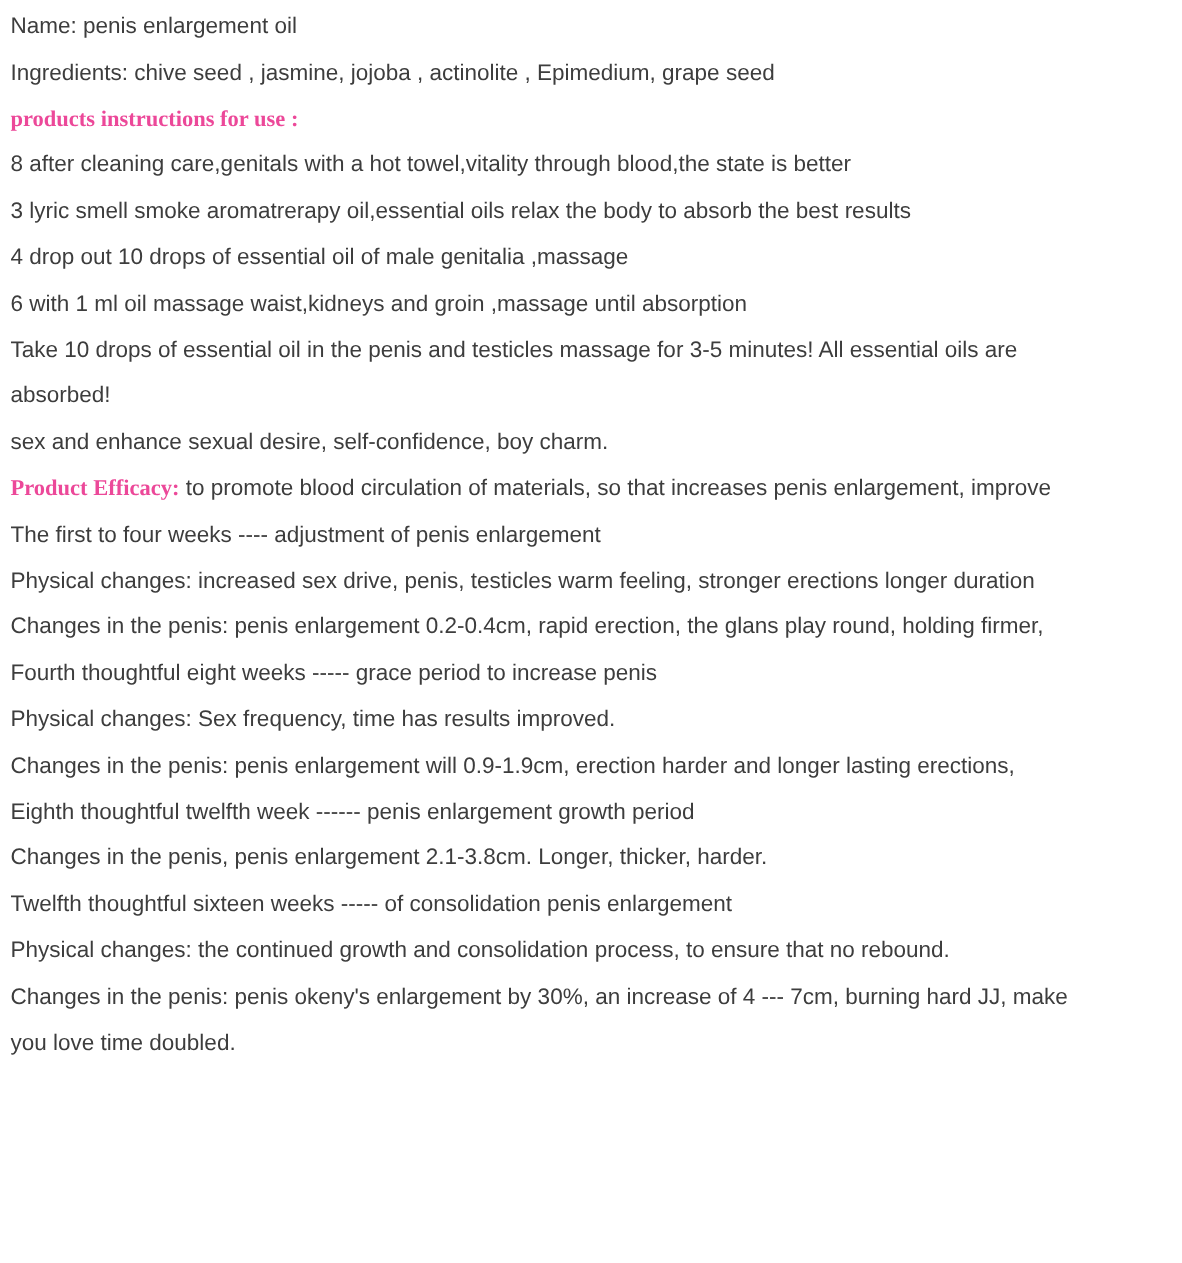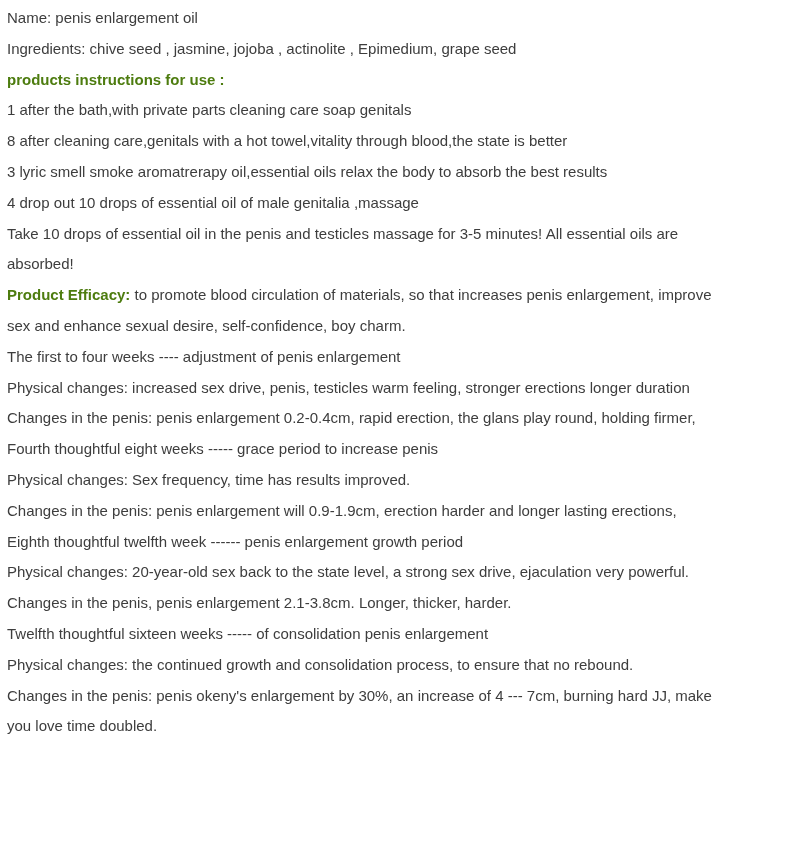--- a/index.html
+++ b/index.html
@@ -23,73 +23,73 @@
     background: #ffffff;
   }
   .line {
     margin: 0;
     height: 30.8px;
     line-height: 30.8px;
     white-space: nowrap;
     overflow: hidden;
   }
   .head {
-    color: #4d7c0f;
+    color: #ec4899;
     font-weight: bold;
+    font-family: Liberation Serif, serif;
   }
   .body-seg {
     color: #3d3d3d;
     font-weight: normal;
   }
 </style>
 </head>
 <body>
 
 <div class="doc" id="doc-root">
 
     <p class="line"><span class="head"></span><span class="body-seg">Name: penis enlargement oil</span></p>
 
     <p class="line"><span class="head"></span><span class="body-seg">Ingredients: chive seed , jasmine, jojoba , actinolite , Epimedium, grape seed</span></p>
 
     <p class="line"><span class="head">products instructions for use :</span><span class="body-seg"></span></p>
 
-    <p class="line"><span class="head"></span><span class="body-seg">1 after the bath,with private parts cleaning care soap genitals</span></p>
 
     <p class="line"><span class="head"></span><span class="body-seg">8 after cleaning care,genitals with a hot towel,vitality through blood,the state is better</span></p>
 
     <p class="line"><span class="head"></span><span class="body-seg">3 lyric smell smoke aromatrerapy oil,essential oils relax the body to absorb the best results</span></p>
 
     <p class="line"><span class="head"></span><span class="body-seg">4 drop out 10 drops of essential oil of male genitalia ,massage</span></p>
 
 
+    <p class="line"><span class="head"></span><span class="body-seg">6 with 1 ml oil massage waist,kidneys and groin ,massage until absorption</span></p>
 
     <p class="line"><span class="head"></span><span class="body-seg">Take 10 drops of essential oil in the penis and testicles massage for 3-5 minutes! All essential oils are</span></p>
 
     <p class="line"><span class="head"></span><span class="body-seg">absorbed!</span></p>
 
+    <p class="line"><span class="head"></span><span class="body-seg">sex and enhance sexual desire, self-confidence, boy charm.</span></p>
+
     <p class="line"><span class="head">Product Efficacy:</span><span class="body-seg"> to promote blood circulation of materials, so that increases penis enlargement, improve</span></p>
-
-    <p class="line"><span class="head"></span><span class="body-seg">sex and enhance sexual desire, self-confidence, boy charm.</span></p>
 
 
     <p class="line"><span class="head"></span><span class="body-seg">The first to four weeks ---- adjustment of penis enlargement</span></p>
 
     <p class="line"><span class="head"></span><span class="body-seg">Physical changes: increased sex drive, penis, testicles warm feeling, stronger erections longer duration</span></p>
 
     <p class="line"><span class="head"></span><span class="body-seg">Changes in the penis: penis enlargement 0.2-0.4cm, rapid erection, the glans play round, holding firmer,</span></p>
 
     <p class="line"><span class="head"></span><span class="body-seg">Fourth thoughtful eight weeks ----- grace period to increase penis</span></p>
 
     <p class="line"><span class="head"></span><span class="body-seg">Physical changes: Sex frequency, time has results improved.</span></p>
 
     <p class="line"><span class="head"></span><span class="body-seg">Changes in the penis: penis enlargement will 0.9-1.9cm, erection harder and longer lasting erections,</span></p>
 
     <p class="line"><span class="head"></span><span class="body-seg">Eighth thoughtful twelfth week ------ penis enlargement growth period</span></p>
 
-    <p class="line"><span class="head"></span><span class="body-seg">Physical changes: 20-year-old sex back to the state level, a strong sex drive, ejaculation very powerful.</span></p>
 
     <p class="line"><span class="head"></span><span class="body-seg">Changes in the penis, penis enlargement 2.1-3.8cm. Longer, thicker, harder.</span></p>
 
     <p class="line"><span class="head"></span><span class="body-seg">Twelfth thoughtful sixteen weeks ----- of consolidation penis enlargement</span></p>
 
     <p class="line"><span class="head"></span><span class="body-seg">Physical changes: the continued growth and consolidation process, to ensure that no rebound.</span></p>
 
     <p class="line"><span class="head"></span><span class="body-seg">Changes in the penis: penis okeny's enlargement by 30%, an increase of 4 --- 7cm, burning hard JJ, make</span></p>
 
     <p class="line"><span class="head"></span><span class="body-seg">you love time doubled.</span></p>

